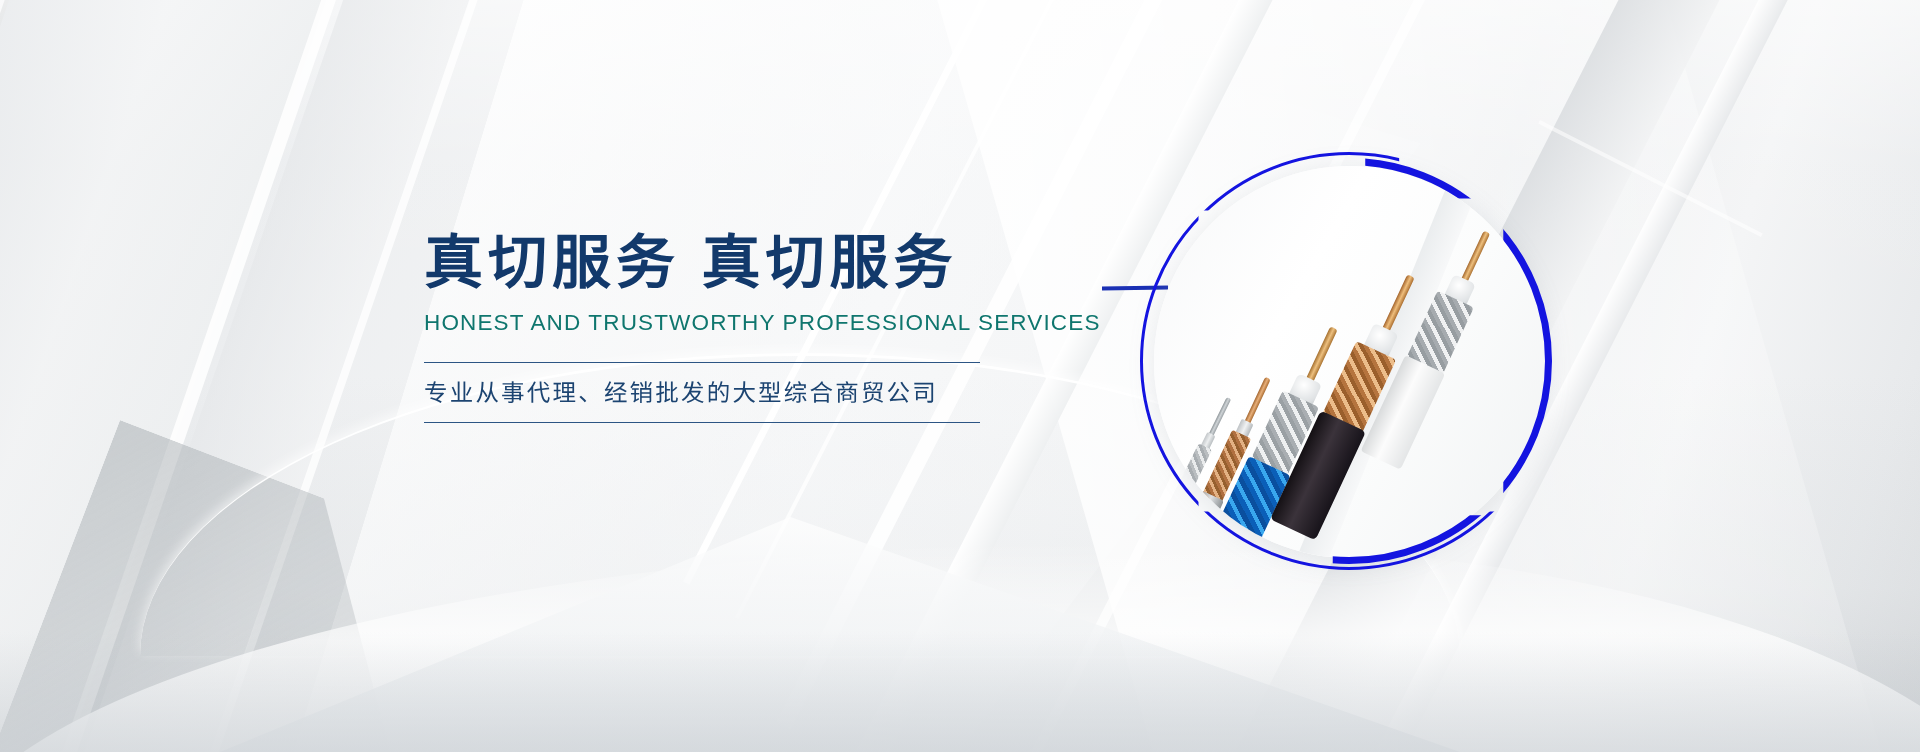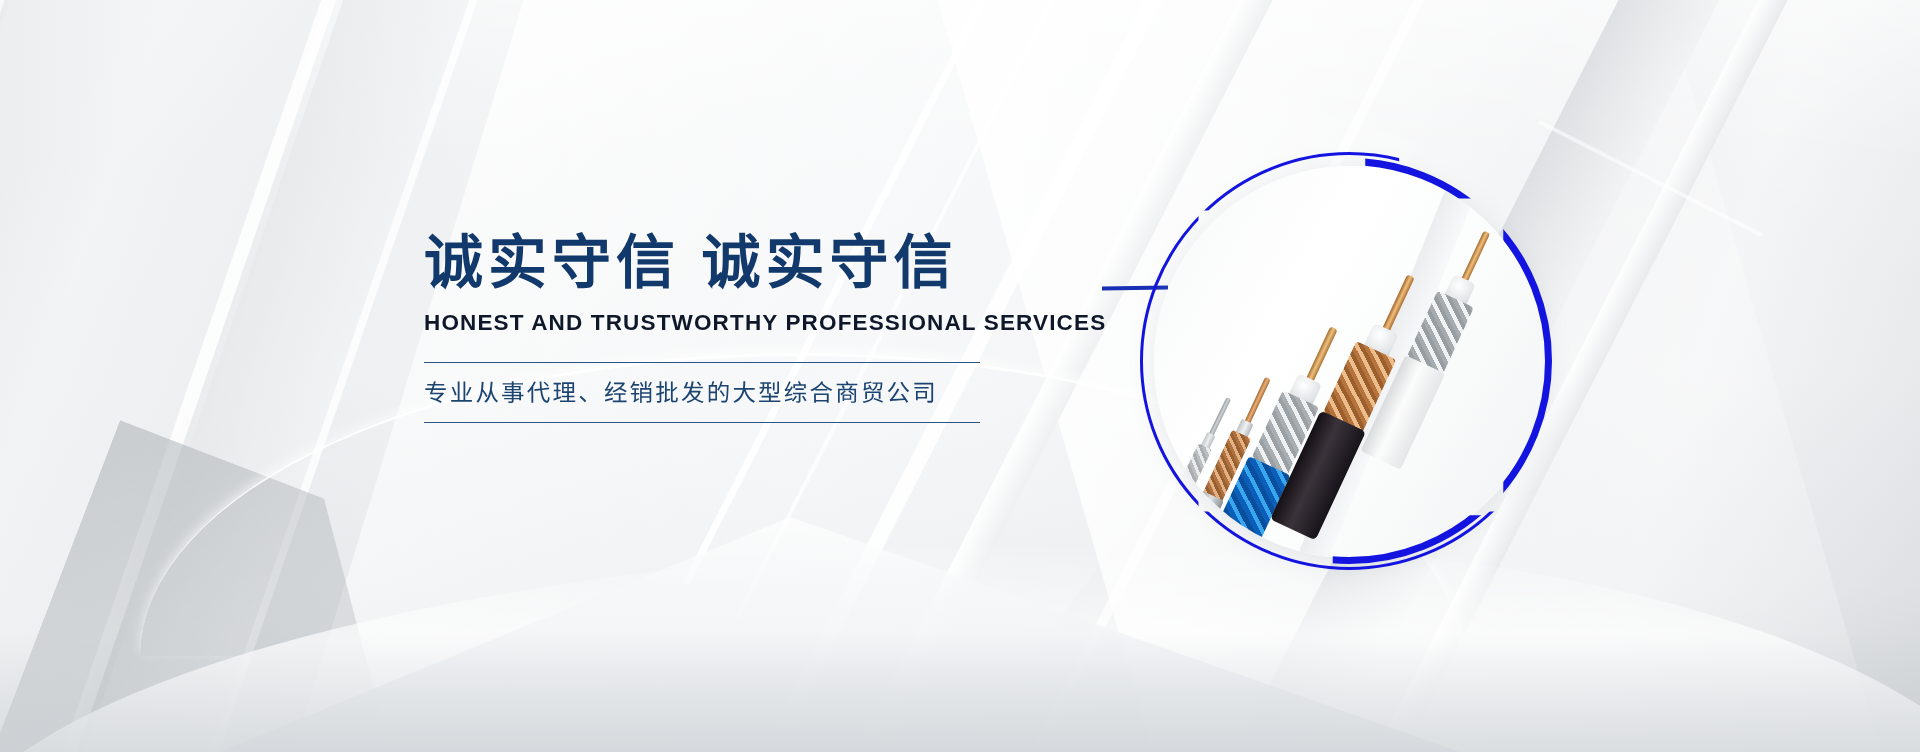--- a/index.html
+++ b/index.html
@@ -142,22 +142,22 @@
     font-weight: 700;
     color: #12396b;
     letter-spacing: 5px;
     white-space: nowrap;
     text-shadow: 0 1px 0 rgba(255,255,255,.55);
   }
   .subtitle-en {
     margin-top: 14px;
     font-size: 22.5px;
     letter-spacing: 1.15px;
-    color: #0f172a;
-    font-weight: 700;
+    color: #0f766e;
+    font-weight: 400;
     white-space: nowrap;
   }
   .desc-wrap {
     margin-top: 26px;
     width: 556px;
     border-top: 1.6px solid #2c5584;
     border-bottom: 1.6px solid #2c5584;
     padding: 11px 0 14px 0;
   }
   .desc-cn {
@@ -275,21 +275,21 @@
   <div class="hairline h8"></div>
 
   <div class="shadow-wedge"></div>
   <div class="floor"></div>
   <div class="tri-bottom"></div>
   <div class="floor-edge"></div>
   <div class="floor-shade"></div>
 
   <div class="copy">
 
-    <div class="title">诚实守信 诚实守信</div>
+    <div class="title">真切服务 真切服务</div>
 
     <div class="subtitle-en">HONEST AND TRUSTWORTHY PROFESSIONAL SERVICES</div>
 
     <div class="desc-wrap">
       <div class="desc-cn">专业从事代理、经销批发的大型综合商贸公司</div>
     </div>
 
   </div>
 
   <div class="accent-bar"></div>

